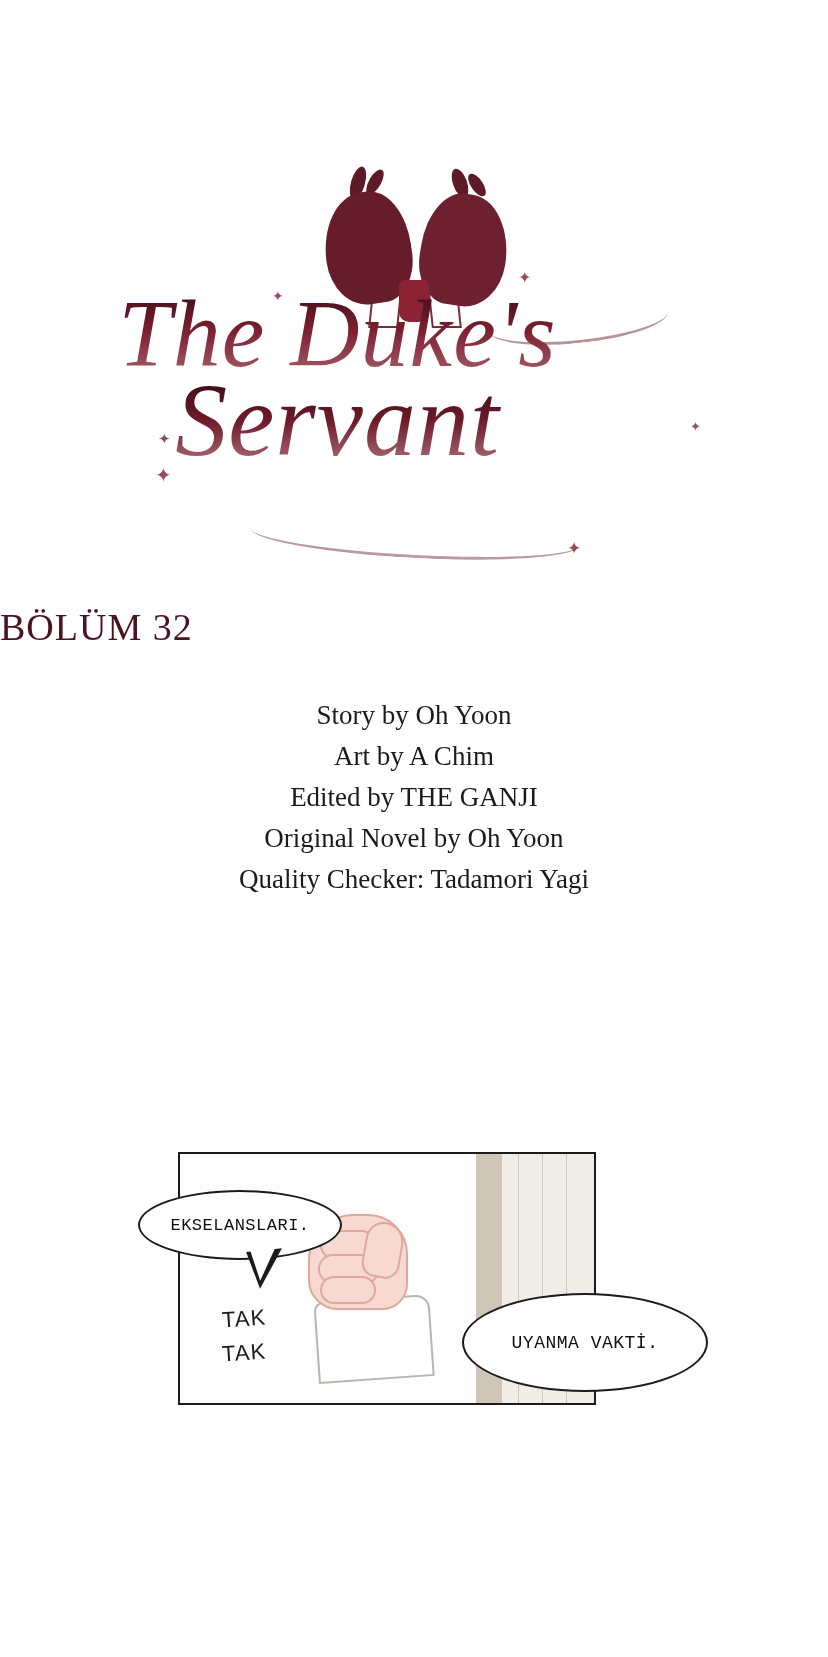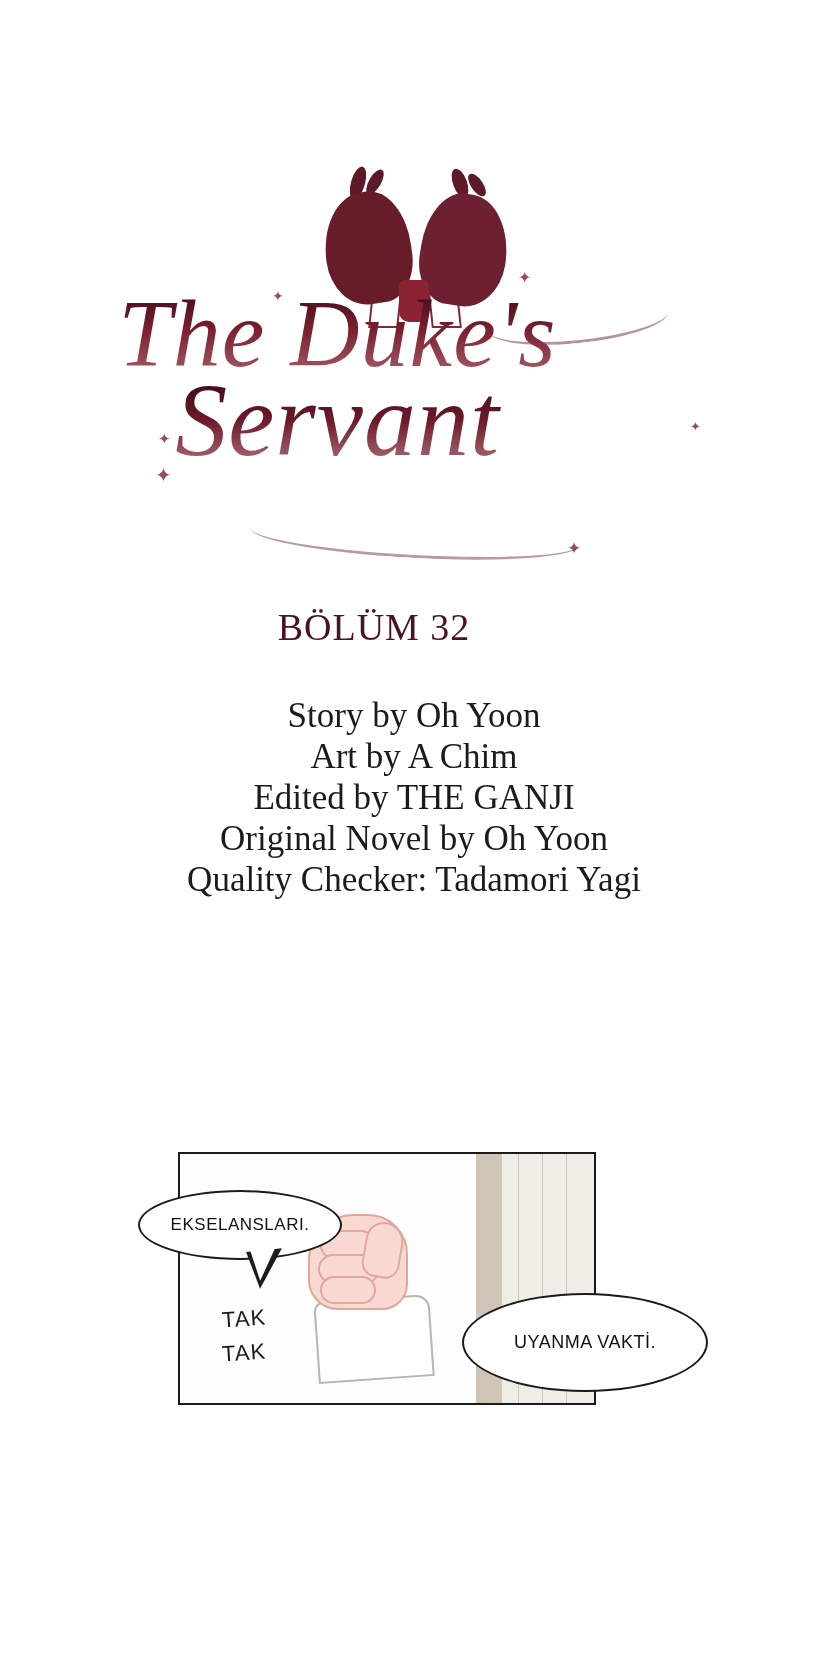--- a/index.html
+++ b/index.html
@@ -143,36 +143,35 @@
     opacity: .8;
     line-height: 1;
   }
 
   
   .chapter {
     position: absolute;
     top: 605px;
     left: 0;
     width: 748px;
-    text-align: center;
     font-size: 38px;
     letter-spacing: 1px;
     color: #4a1320;
     font-family: "Liberation Serif", serif;
   }
 
   
   .credits {
     position: absolute;
     top: 695px;
     left: 0;
     width: 828px;
     text-align: center;
     color: #1b1b1b;
-    font-size: 35px;
+    font-size: 27px;
     line-height: 41px;
     font-family: "Liberation Serif", serif;
   }
   .credits div { white-space: nowrap; }
 
   
   .panel {
     position: absolute;
     left: 178px;
     top: 1152px;
@@ -253,21 +252,21 @@
   
   .bubble {
     position: absolute;
     background: #ffffff;
     border: 2px solid #1b1b1b;
     border-radius: 50%;
     display: flex;
     align-items: center;
     justify-content: center;
     text-align: center;
-    font-family: Liberation Sans, sans-serif;
+    font-family: Liberation Mono, monospace;
     color: #111111;
     z-index: 5;
   }
   .bubble-1 {
     left: 138px;
     top: 1190px;
     width: 200px;
     height: 66px;
     font-size: 17px;
     letter-spacing: .5px;

